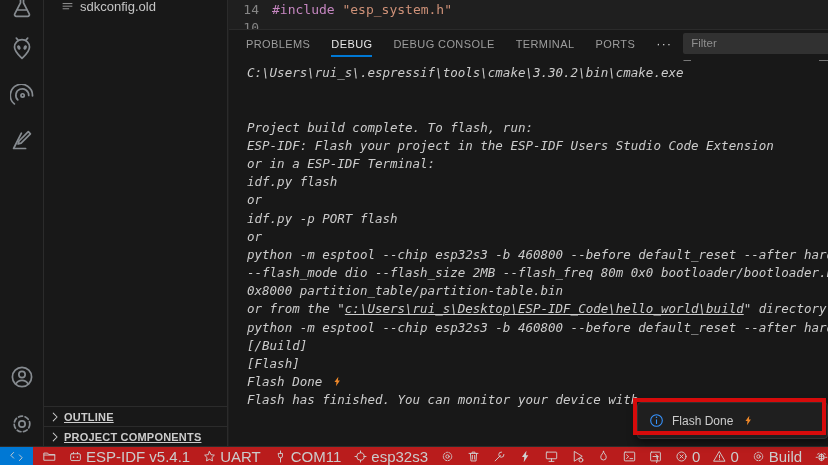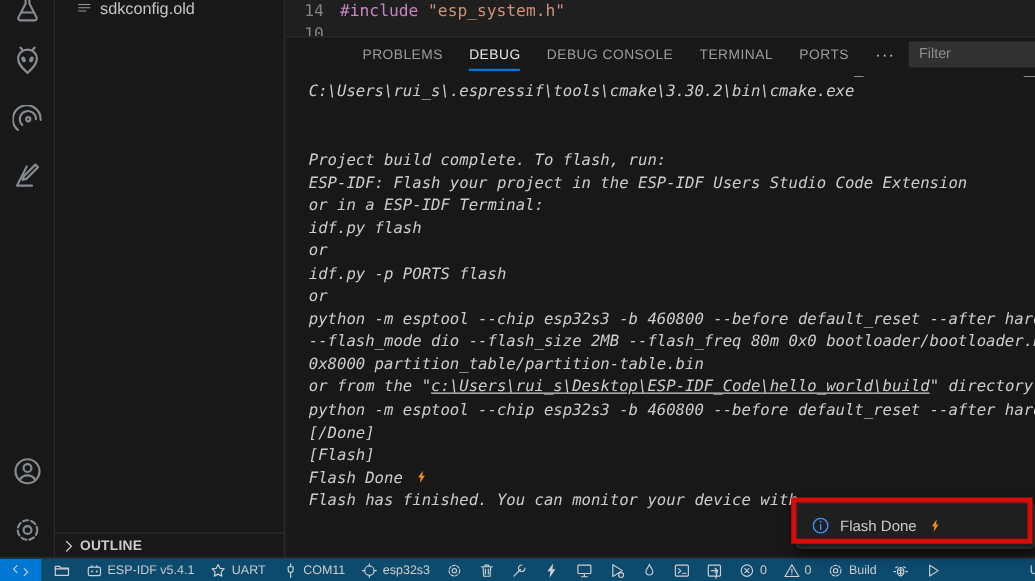--- a/index.html
+++ b/index.html
@@ -18,37 +18,37 @@
               background:#181818; border-right:1px solid #2b2b2b; }
   .act-icon { position:absolute; left:10px; width:24px; height:24px; color:#868b90; }
 
   
   #sidebar { position:absolute; left:44px; top:0; width:184px; height:446px;
              background:#181818; border-right:1px solid #2b2b2b; }
   #file-row { display:flex; align-items:center; height:16px; padding-left:17px;
               margin-top:-2px; gap:6px; font-size:13px; color:#c5c5c5; }
   #sections { position:absolute; bottom:0; left:0; right:0; }
   .section-row { height:20px; border-top:1px solid #2b2b2b; display:flex;
-                 align-items:center; padding-left:4px; gap:2px; }
+                 align-items:center; padding-left:4px; gap:2px;text-decoration:underline; }
   .section-row .ic { width:14px; height:14px; color:#cccccc; }
   .section-label { font-size:11px; font-weight:700; letter-spacing:.2px; color:#cccccc; }
 
   
   #main { position:absolute; left:229px; top:0; right:0; height:446px; }
   #editor-strip { position:relative; height:29px; overflow:hidden; background:#1f1f1f;
                   font-family:"DejaVu Sans Mono", monospace; font-size:13px; }
   .ed-line { position:absolute; left:0; white-space:pre; }
   .ed-num { display:inline-block; width:16px; margin-left:14px; margin-right:13px;
             text-align:right; color:#858585; }
   .tok-kw { color:#c586c0; }
   .tok-str { color:#ce9178; }
 
   
   #panel { position:absolute; left:0; right:0; top:29px; bottom:0;
-           background:#181818; border-top:1px solid #2b2b2b;padding-left:44px; }
+           background:#181818; border-top:1px solid #2b2b2b; }
   #panel-header { height:27px; display:flex; align-items:center; padding-left:17px;
                   overflow:hidden; }
   .ptab { height:27px; line-height:29px; margin-right:21px; font-size:11px;
           letter-spacing:.4px; color:#9d9d9d; border-bottom:2px solid transparent;
           white-space:nowrap; }
   .ptab.active { color:#e7e7e7; border-bottom-color:#0078d4; }
   #more-dots { color:#cccccc; font-size:13px; letter-spacing:1px; margin-right:11px; }
   #filter-box { margin-left:auto; width:152px; height:21px; flex:none;
                 background:#313131; border-radius:2px; font-size:11.5px; color:#8f8f8f;
                 line-height:21px; padding:0 8px; margin-right:5px; }
@@ -69,22 +69,22 @@
   #toast { position:absolute; left:637px; top:402px; width:191px; height:37px;
            background:#1f1f1f; border:1px solid #313131; border-radius:4px;
            box-shadow:0 3px 10px rgba(0,0,0,.6); display:flex; align-items:center;
            padding-left:11px; gap:8px; font-size:12px; color:#cccccc; z-index:5; }
   #toast .ic { width:15px; height:15px; }
   #red-rect { position:absolute; left:633px; top:398px; width:193px; height:37px;
               border:4px solid #d60b0b; z-index:9; pointer-events:none; }
 
   
   #status { position:absolute; left:0; right:0; bottom:0; height:19px;
-            background:#0c4a6e; border-top:1px solid #2b2b2b; display:flex;
-            align-items:center; overflow:hidden; font-size:10px; color:#cccccc; }
+            background:#b91c1c; border-top:1px solid #2b2b2b; display:flex;
+            align-items:center; overflow:hidden; font-size:15px; color:#cccccc; }
   .st-item { display:flex; align-items:center; gap:4px; margin-right:13px;
              white-space:nowrap; flex:none; }
   .st-item .ic { width:13px; height:13px; color:#d0d0d0; }
   .st-remote { width:33px; height:19px; justify-content:center; margin-right:10px;
                color:#ffffff; }
   .st-push { margin-left:auto; margin-right:-3px; }
 </style>
 </head>
 <body>
 
@@ -142,20 +142,28 @@
       <span>sdkconfig.old</span>
     </div>
     <div id="sections">
         <div class="section-row">
           <span class="ic" style="height: 14px; width: 14px;">
             <svg viewBox="0 0 16 16">
               <path d="M6 3.6 10.4 8 6 12.4"></path>
             </svg>
           </span>
           <span class="section-label">OUTLINE</span>
+        </div>
+        <div class="section-row">
+          <span class="ic" style="height: 14px; width: 14px;">
+            <svg viewBox="0 0 16 16">
+              <path d="M6 3.6 10.4 8 6 12.4"></path>
+            </svg>
+          </span>
+          <span class="section-label">PROJECT COMPONENTS</span>
         </div>
       </div>
   </div>
 
   <div id="main">
     <div id="editor-strip">
       <div class="ed-line" style="top:2px"><span class="ed-num">14</span><span class="tok-kw">#include</span><span class="tok-str"> "esp_system.h"</span></div>
       <div class="ed-line" style="top:20px"><span class="ed-num">10</span></div>
     </div>
 
@@ -175,28 +183,28 @@
             <span>                                                          _                 ___</span>
           </div>
       <div class="out-line">C:\Users\rui_s\.espressif\tools\cmake\3.30.2\bin\cmake.exe</div>
           <div class="out-line"></div>
           <div class="out-line"></div>
           <div class="out-line">Project build complete. To flash, run:</div>
           <div class="out-line">ESP-IDF: Flash your project in the ESP-IDF Users Studio Code Extension</div>
           <div class="out-line">or in a ESP-IDF Terminal:</div>
           <div class="out-line">idf.py flash</div>
           <div class="out-line">or</div>
-          <div class="out-line">idf.py -p PORTS flash</div>
+          <div class="out-line">idf.py -p PORT flash</div>
           <div class="out-line">or</div>
           <div class="out-line">python -m esptool --chip esp32s3 -b 460800 --before default_reset --after hard_</div>
           <div class="out-line">--flash_mode dio --flash_size 2MB --flash_freq 80m 0x0 bootloader/bootloader.bi</div>
           <div class="out-line">0x8000 partition_table/partition-table.bin</div>
           <div class="out-line"><span>or from the "</span><span class="out-link">c:\Users\rui_s\Desktop\ESP-IDF_Code\hello_world\build</span><span>" directory</span></div>
           <div class="out-line">python -m esptool --chip esp32s3 -b 460800 --before default_reset --after hard_</div>
-          <div class="out-line">[/Done]</div>
+          <div class="out-line">[/Build]</div>
           <div class="out-line">[Flash]</div>
           <div class="out-line">Flash Done <span class="bolt-ic" style="color: rgb(239, 136, 41);"><svg viewBox="0 0 16 16">
                 <path d="M9.2 1 3.6 8.6h2.9L5.8 15l5.7-8.4H8.6z" fill="currentColor" stroke="none"></path>
               </svg></span></div>
           <div class="out-line">Flash has finished. You can monitor your device with </div>
         </div>
     </div>
   </div>
 
   <div id="toast">

